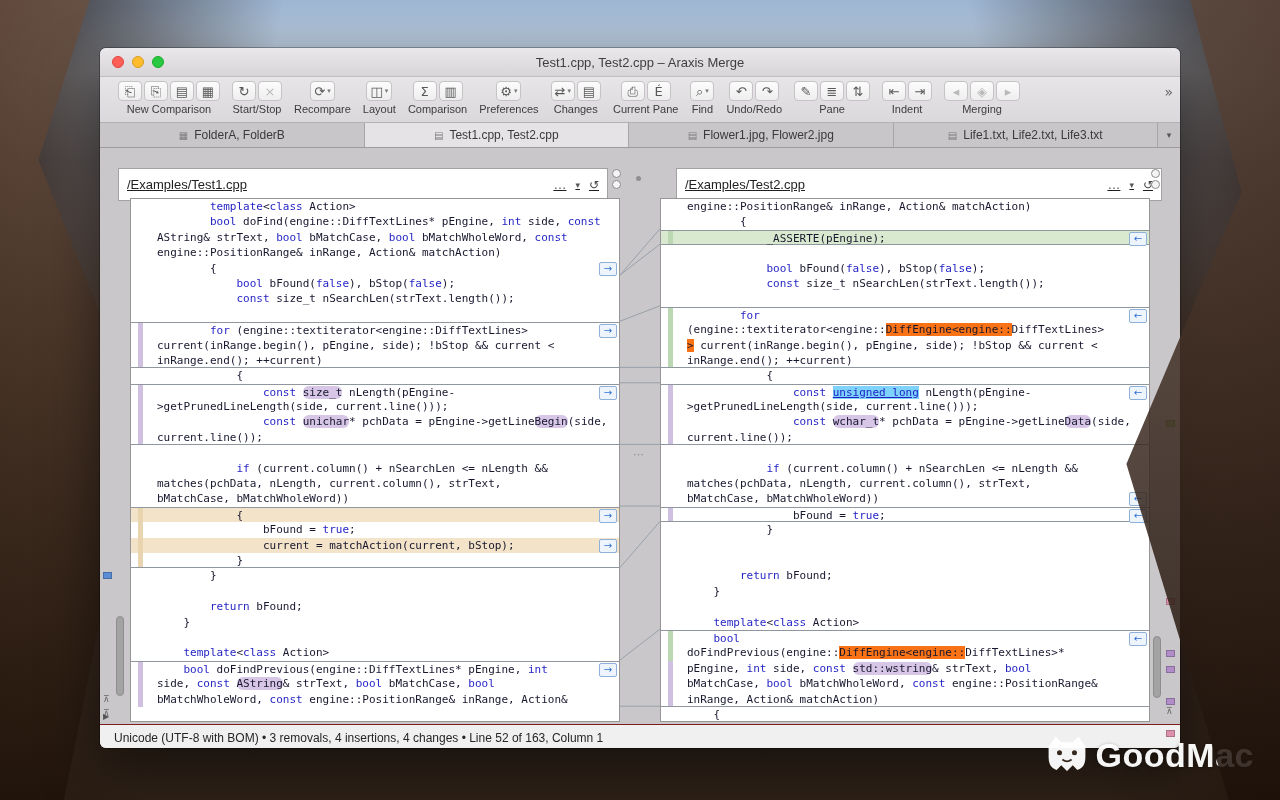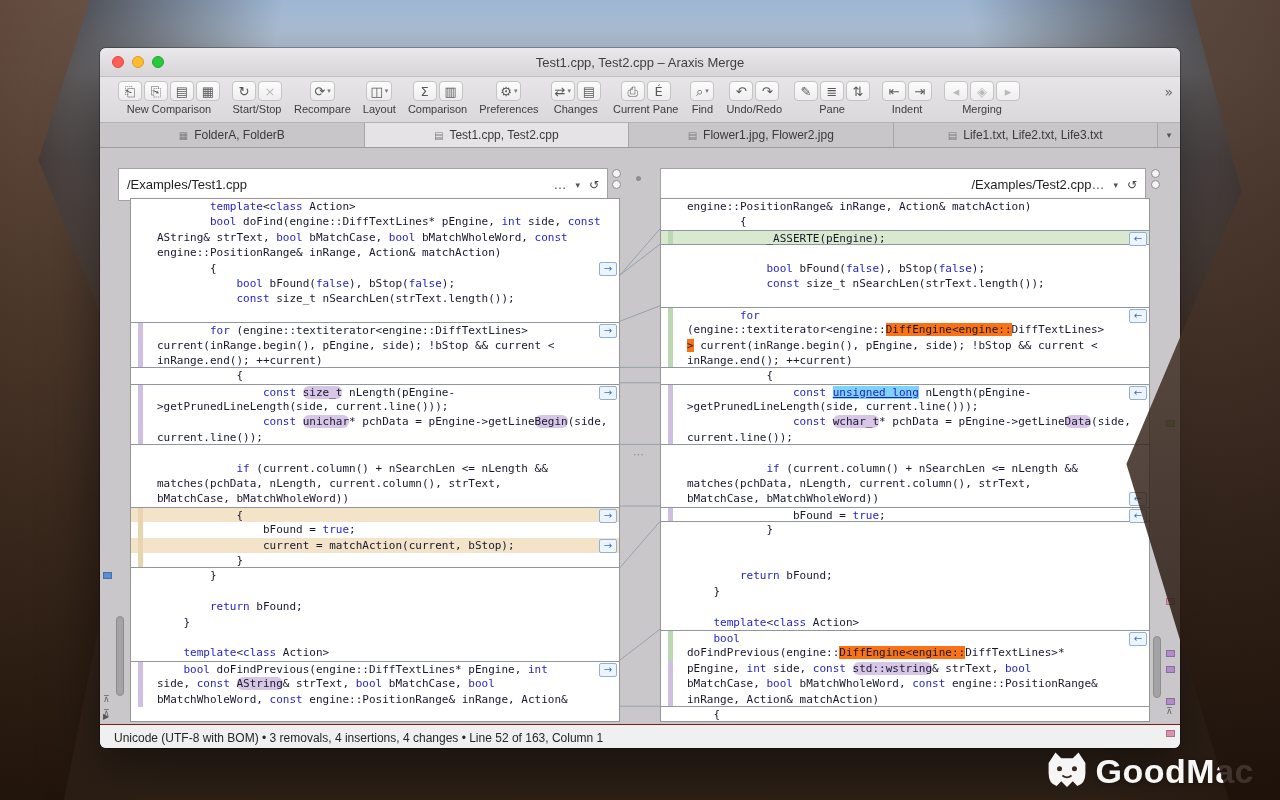--- a/index.html
+++ b/index.html
@@ -51,23 +51,23 @@
     border-right:1px solid #a7a5a7;background:#c8c6c8;overflow:hidden;white-space:nowrap;}
   .tab.active{background:#e5e3e5;}
   .ticon{font-family:"DejaVu Sans",sans-serif;font-size:10px;color:#7c7c7c;}
   .tab-caret{width:22px;display:flex;align-items:center;justify-content:center;
     font-size:9px;color:#555;background:#c5c3c5;}
 
   
   .content{position:relative;height:576px;background:#c9c7c9;}
   .pane-header{position:absolute;top:20px;height:33px;background:#fff;border:1px solid #a2a2a2;
     box-sizing:border-box;display:flex;align-items:center;justify-content:space-between;
-    font-size:13px;color:#1f1f1f;padding:0 8px;}
+    font-size:13px;color:#1f1f1f;padding:0 8px;text-decoration:underline;}
   #hdr-left{left:18px;width:490px;}
-  #hdr-right{left:560px;width:486px;justify-content:flex-end;}
+  #hdr-right{left:576px;width:486px;}
   .hdr-icons{display:flex;gap:9px;align-items:center;color:#555;}
   .hdr-more{font-size:13px;line-height:1;}
   .hdr-caret{font-size:9px;}
   .hdr-hist{font-family:"DejaVu Sans",sans-serif;font-size:12px;color:#444;}
   .linkdots{position:absolute;top:21px;width:9px;}
   .linkdots i{display:block;width:7px;height:7px;border-radius:50%;border:1px solid #8d8d8d;
     background:#f4f4f4;margin-bottom:2px;}
   #ld-left{left:512px;} #ld-right{left:1051px;}
   .center-dot{position:absolute;left:536px;top:28px;width:5px;height:5px;border-radius:50%;background:#8f8f8f;}
 
@@ -97,21 +97,21 @@
   .thumb{position:absolute;left:1px;width:8px;border-radius:4px;background:#a3a3a3;border:1px solid #8d8d8d;box-sizing:border-box;}
   .mark{position:absolute;left:1px;width:9px;height:7px;border:1px solid rgba(0,0,0,.22);box-sizing:border-box;}
   .m-grn{background:#86b873;} .m-pnk{background:#dc92ac;} .m-pur{background:#b08cc8;} .m-blu{background:#5b8dd6;}
   .jump{position:absolute;left:1px;font-family:"DejaVu Sans",sans-serif;font-size:9px;color:#666;}
   .corner-play{position:absolute;left:3px;bottom:3px;font-size:8px;color:#555;}
 
   .statusbar{height:26px;background:#f1f0f1;border-top:1px solid #7f1d1d;display:flex;align-items:center;
     padding-left:14px;font-size:12px;color:#262626;}
 
   
-  .watermark{position:absolute;right:26px;bottom:8px;display:flex;align-items:center;gap:6px;opacity:.96;}
+  .watermark{position:absolute;right:26px;bottom:24px;display:flex;align-items:center;gap:6px;opacity:.96;}
   .wm-text{font-size:34px;font-weight:bold;color:#fff;letter-spacing:.5px;
     text-shadow:0 1px 4px rgba(0,0,0,.35);}
 </style>
 </head>
 <body>
 
 <div class="desktop">
 
   <div class="window">
 

